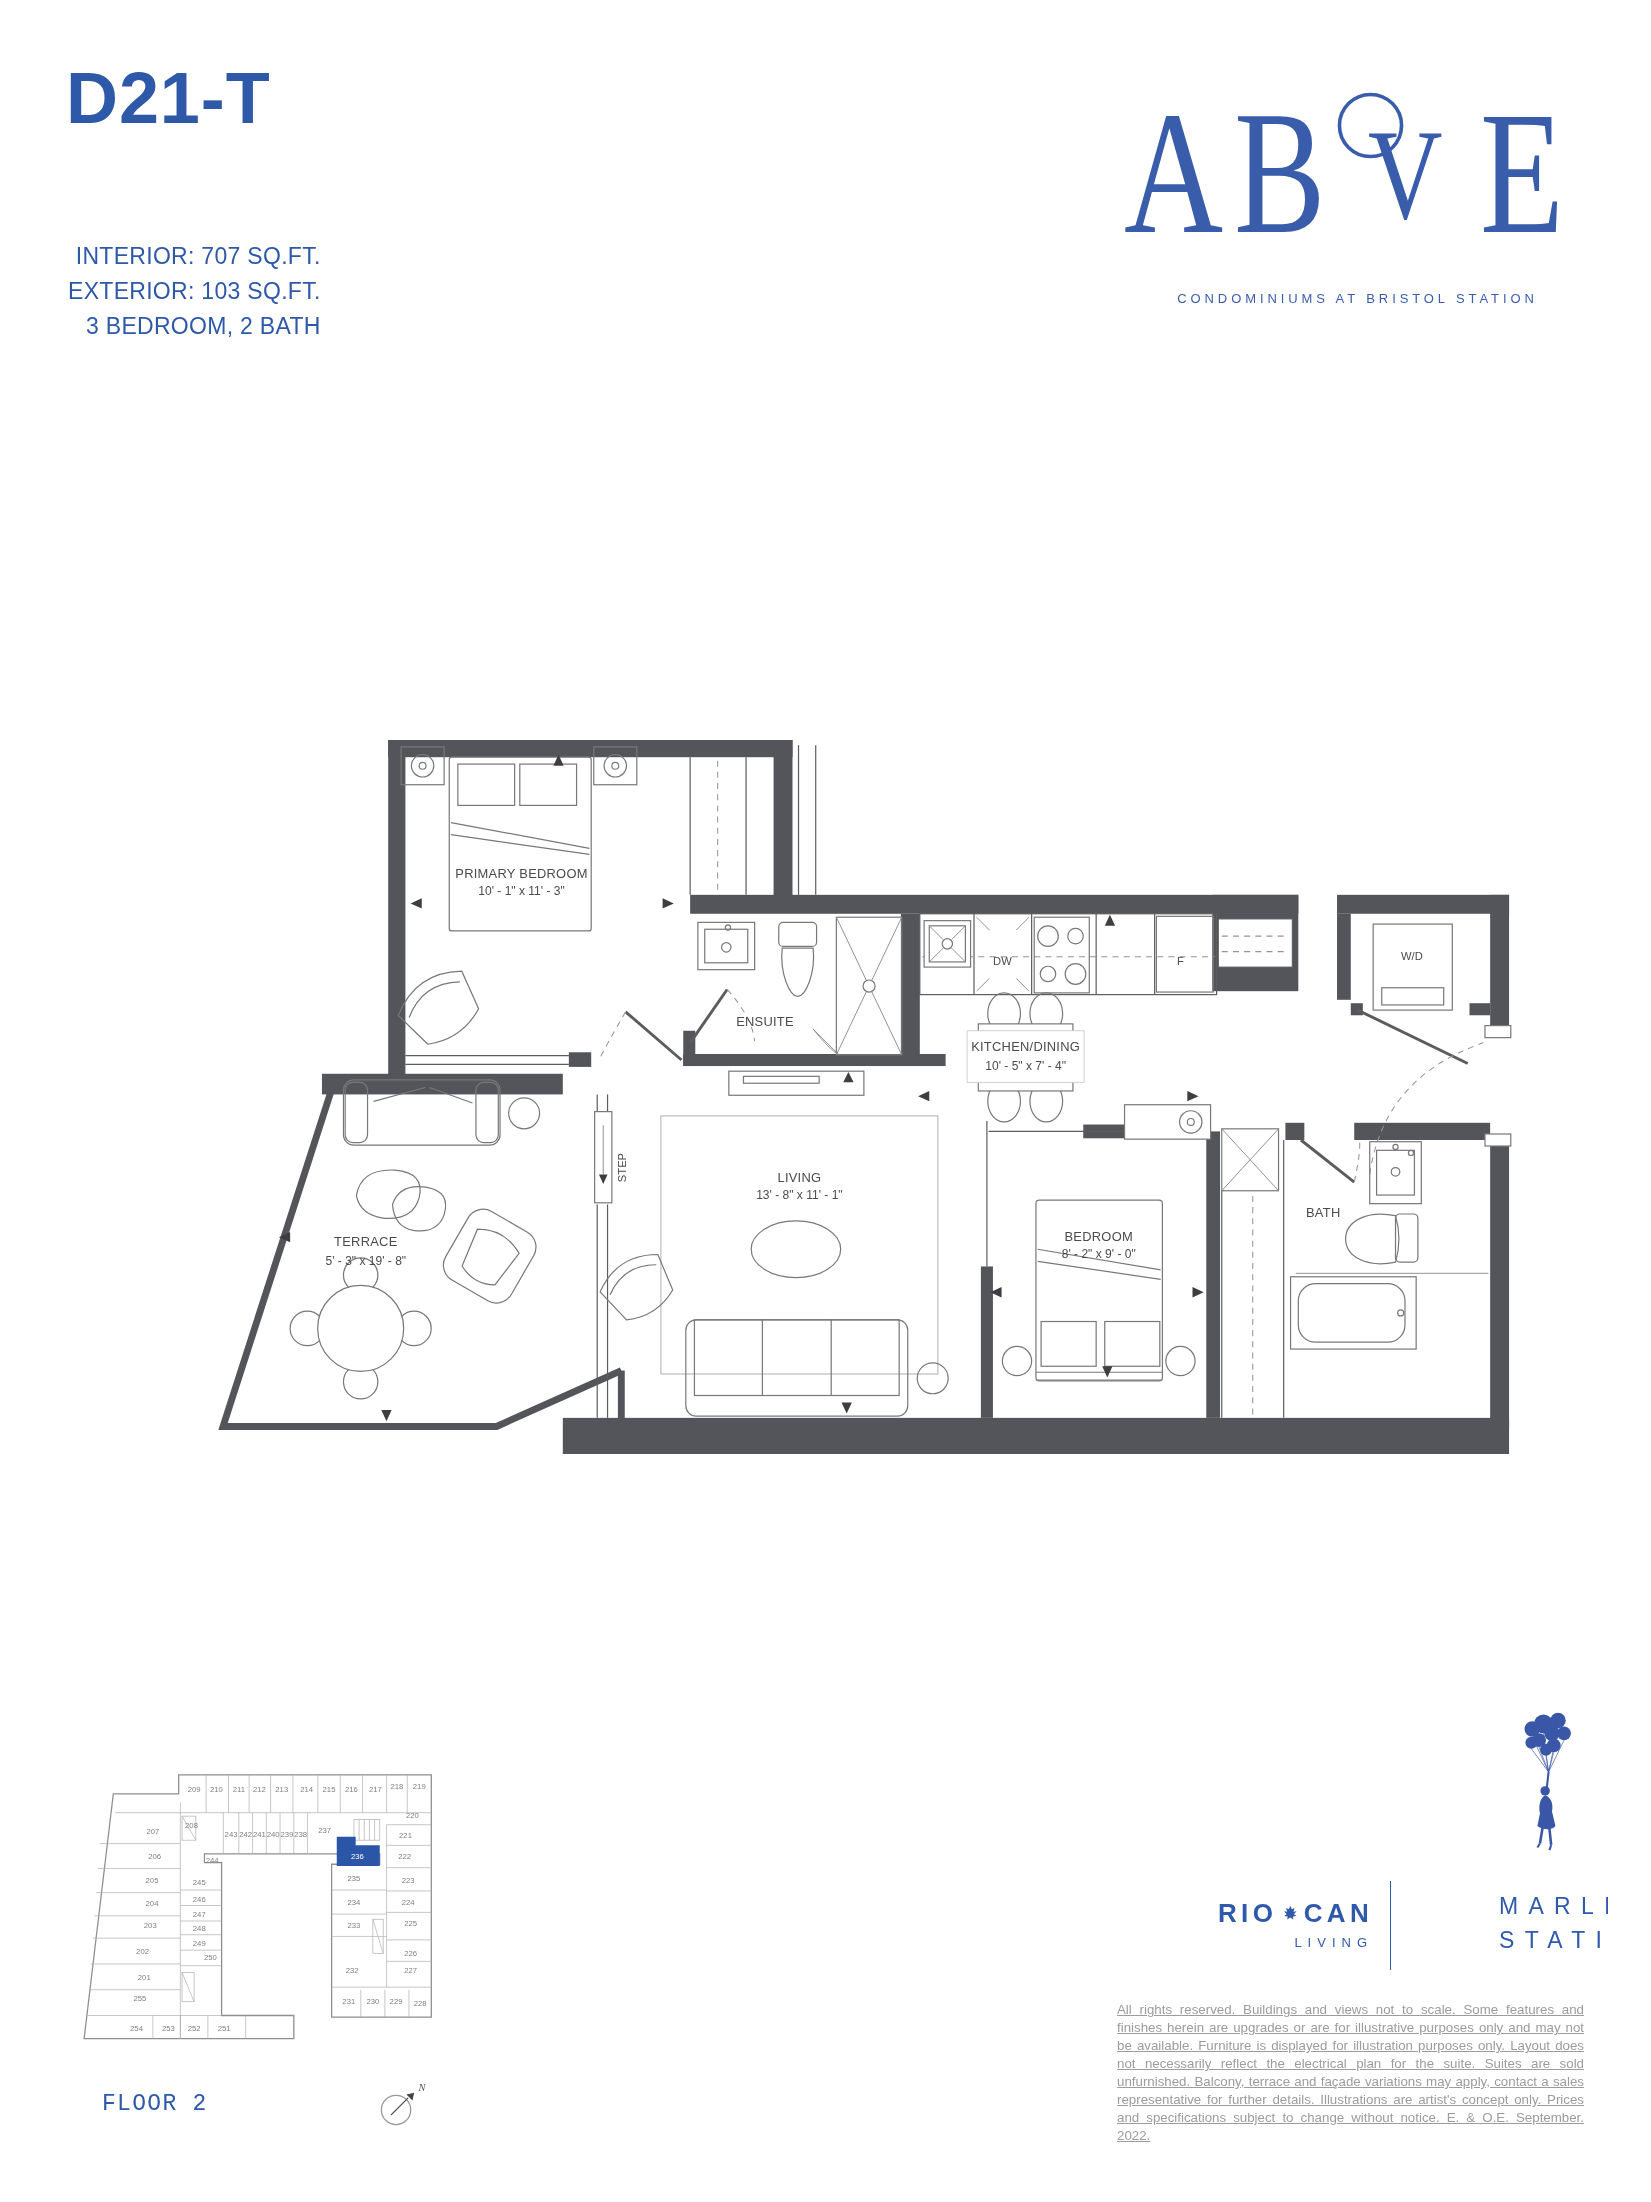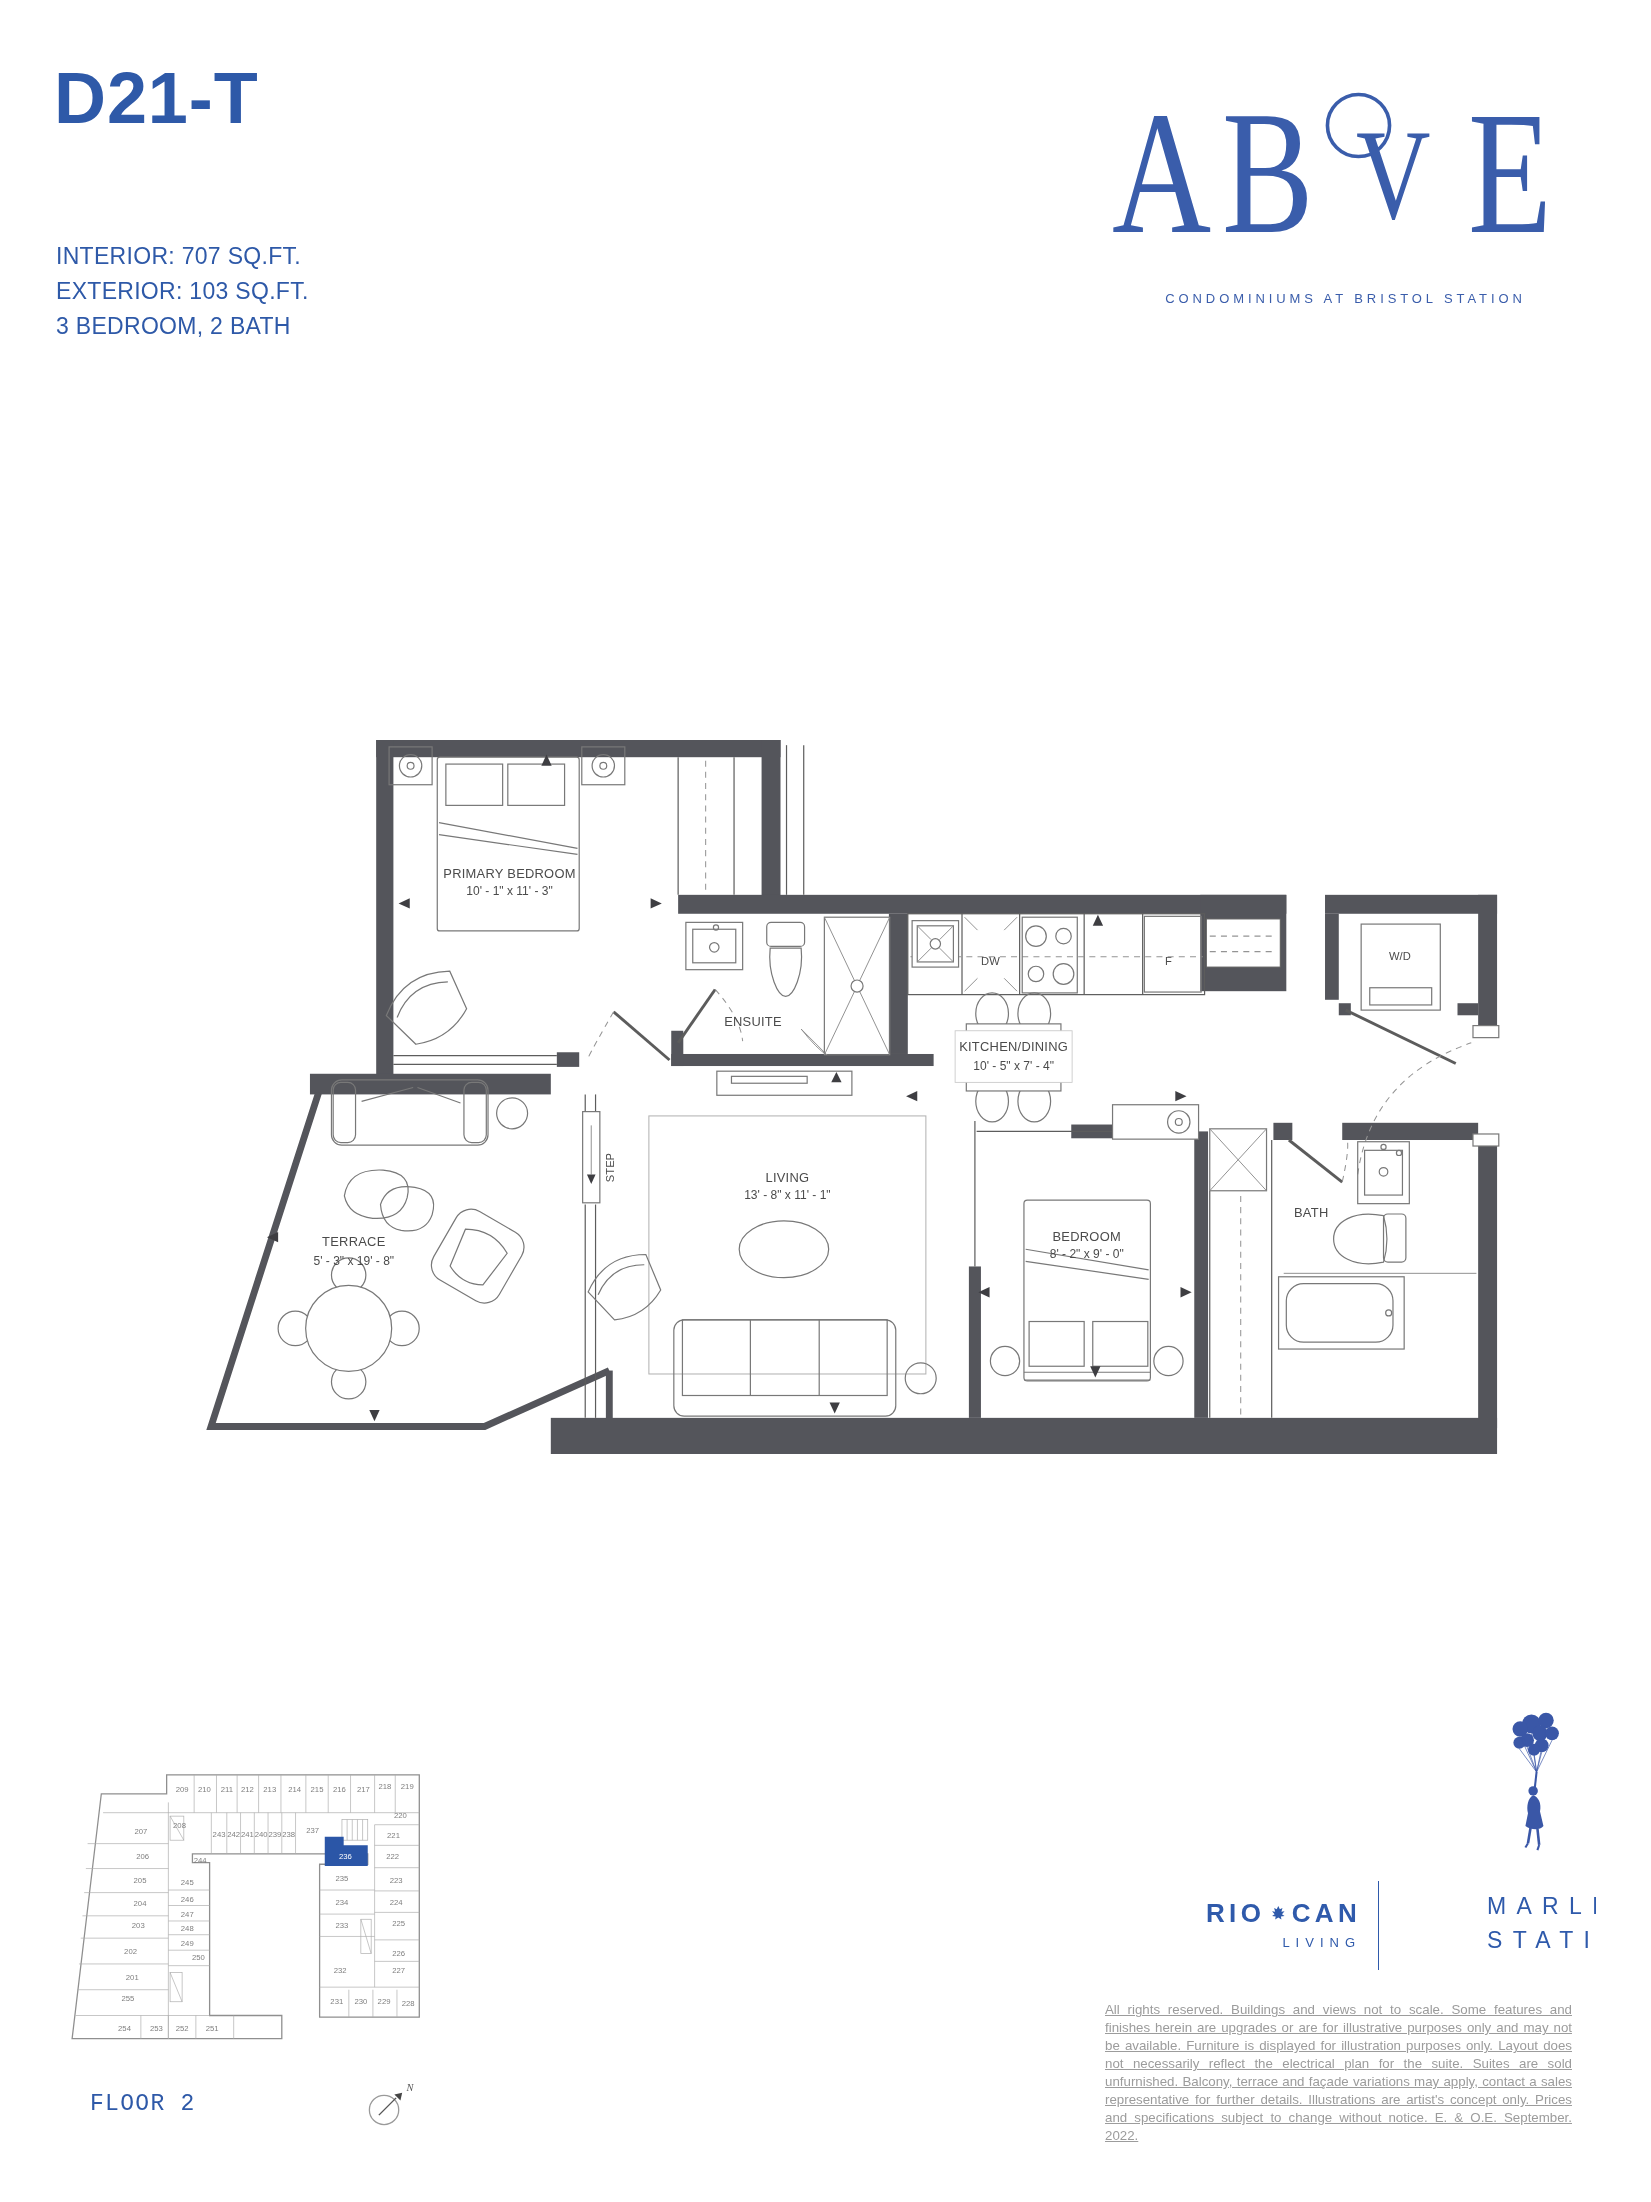--- a/index.html
+++ b/index.html
@@ -1,17 +1,17 @@
 <!DOCTYPE html>
 <html style="font-size:13.8px"><head>
 <meta charset="utf-8">
 <style>
   html,body{margin:0;padding:0;background:#fff;}
   .page{position:relative;width:1596px;height:2203px;background:#fff;overflow:hidden;
-        font-family:"Liberation Sans",sans-serif;}
+        font-family:"Liberation Sans",sans-serif;margin-left:12px;}
   .abs{position:absolute;}
   .title{font-size:72px;font-weight:700;color:#2e59a8;letter-spacing:0.9px;}
   .specs{font-size:23px;color:#2e59a8;line-height:35px;letter-spacing:0.3px;font-weight:400;}
   .logoL{font-family:"Liberation Serif",serif;color:#3a5dab;line-height:1;transform-origin:0 0;}
   .tagline{font-size:13px;color:#3a5dab;letter-spacing:3.9px;text-align:center;width:465px;}
   .floor-label{font-size:23px;color:#2e59a8;letter-spacing:1.3px;font-family:Liberation Mono, monospace;}
   .riocan{font-size:26px;font-weight:700;color:#2f5aab;letter-spacing:4.3px;display:flex;align-items:center;gap:6px;justify-content:flex-end;}
   .living{font-size:13px;color:#2f5aab;letter-spacing:6px;text-align:right;margin-top:6px;}
   .marlin{font-size:23px;color:#2f5aab;letter-spacing:10.3px;line-height:34px;white-space:nowrap;}
   .discl{font-size:13.3px;line-height:18px;color:#9c9c9c;text-align:justify;text-decoration:underline;}
@@ -32,21 +32,21 @@
   .kp-thin{stroke:#aeaeae;stroke-width:.8;fill:none;}
   .kp-num{font-size:9px;fill:#7f7f7f;text-anchor:middle;font-family:"Liberation Sans",sans-serif;}
   .kp-hl{fill:#ffffff;}
 </style>
 </head>
 <body>
 
 <div class="page">
 
   <div class="abs title" style="left:54px;top:57px;">D21-T</div>
-  <div class="abs specs" style="left:56px;top:239px;">
+  <div class="abs specs" style="left:56px;top:239px;text-align:right;">
     <div>INTERIOR: 707 SQ.FT.</div>
     <div>EXTERIOR: 103 SQ.FT.</div>
     <div>3 BEDROOM, 2 BATH</div>
   </div>
 
   <div>
     <div class="abs logoL" style="left:1112px;top:85px;font-size:176px;transform:scaleX(.78);">A</div>
     <div class="abs logoL" style="left:1222px;top:85px;font-size:176px;transform:scaleX(.78);">B</div>
     <svg class="abs" style="left:1324px;top:91px;" width="69" height="69" viewBox="0 0 80 80">
       <circle cx="40" cy="40" r="36" fill="none" stroke="#3a5dab" stroke-width="4.2"></circle>

